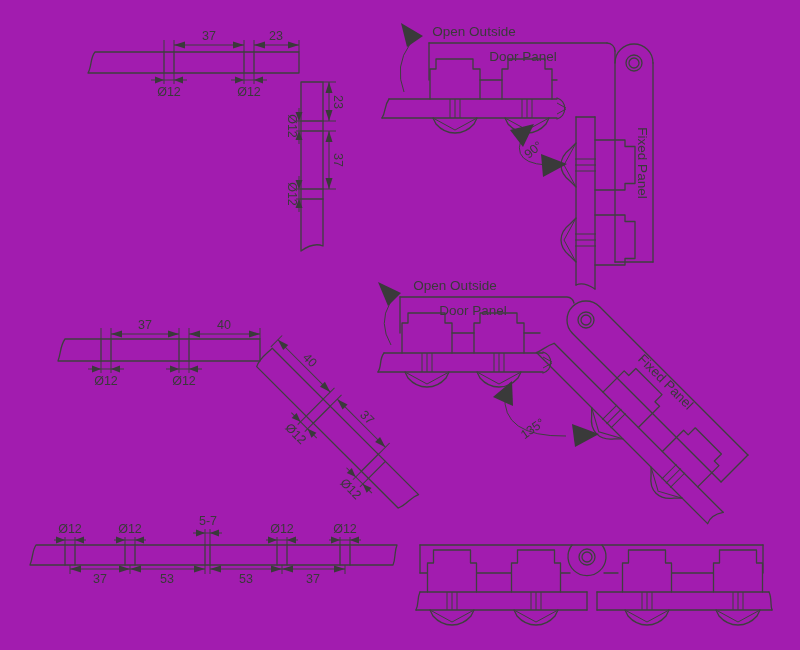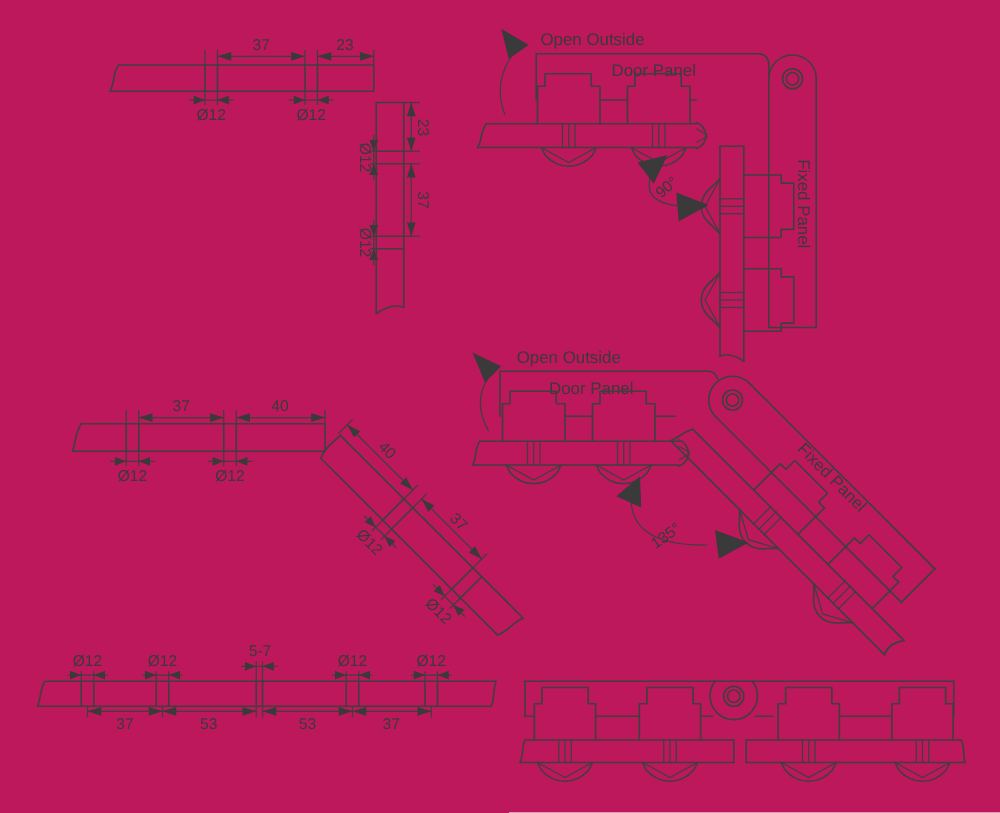--- a/index.html
+++ b/index.html
@@ -1,16 +1,16 @@
 <!DOCTYPE html>
 <html><head>
 <meta charset="utf-8">
 <style>
   html,body{margin:0;padding:0;background:#ffffff;}
-  .page{width:800px;height:650px;background:#be185d;position:relative;font-family:"Liberation Sans",sans-serif;}
+  .page{width:800px;height:650px;background:#a21caf;position:relative;font-family:"Liberation Sans",sans-serif;}
   svg{display:block;}
   .o{fill:none;stroke:#3f3f3f;stroke-width:1.3;stroke-linecap:round;stroke-linejoin:round;}
   .d{fill:none;stroke:#3f3f3f;stroke-width:1;stroke-linecap:butt;}
   .a{fill:#3a3a3a;stroke:none;}
   .t{font-size:12.5px;fill:#3a3a3a;text-anchor:middle;font-family:"Liberation Sans",sans-serif;}
   .tl{font-size:13.5px;fill:#3a3a3a;text-anchor:middle;font-family:"Liberation Sans",sans-serif;}
 </style>
 </head>
 <body>
 

